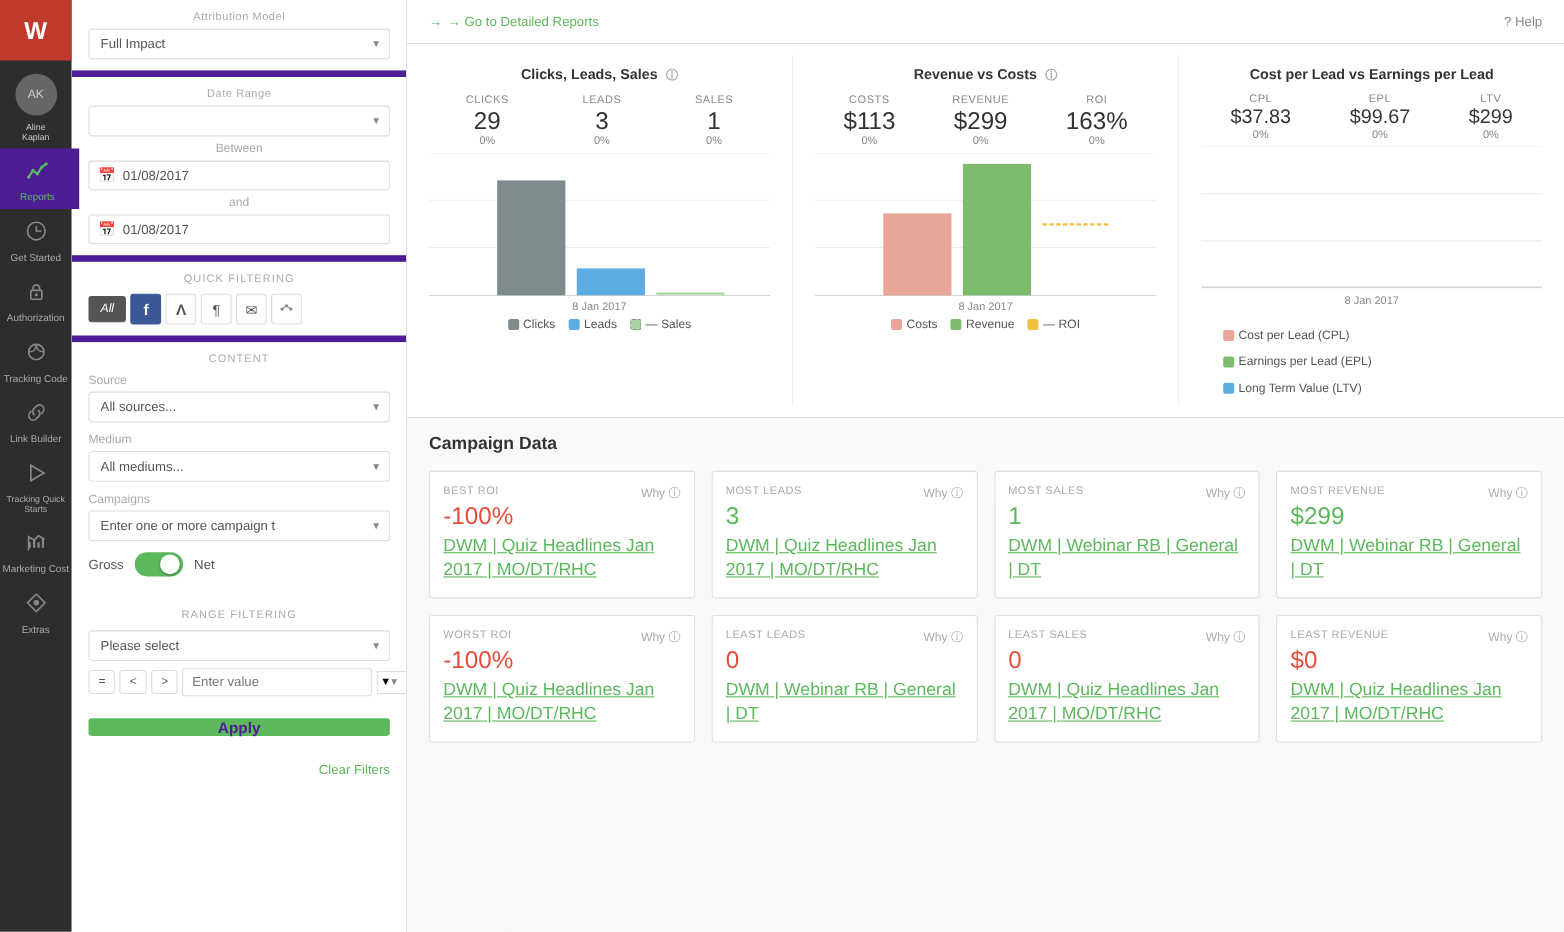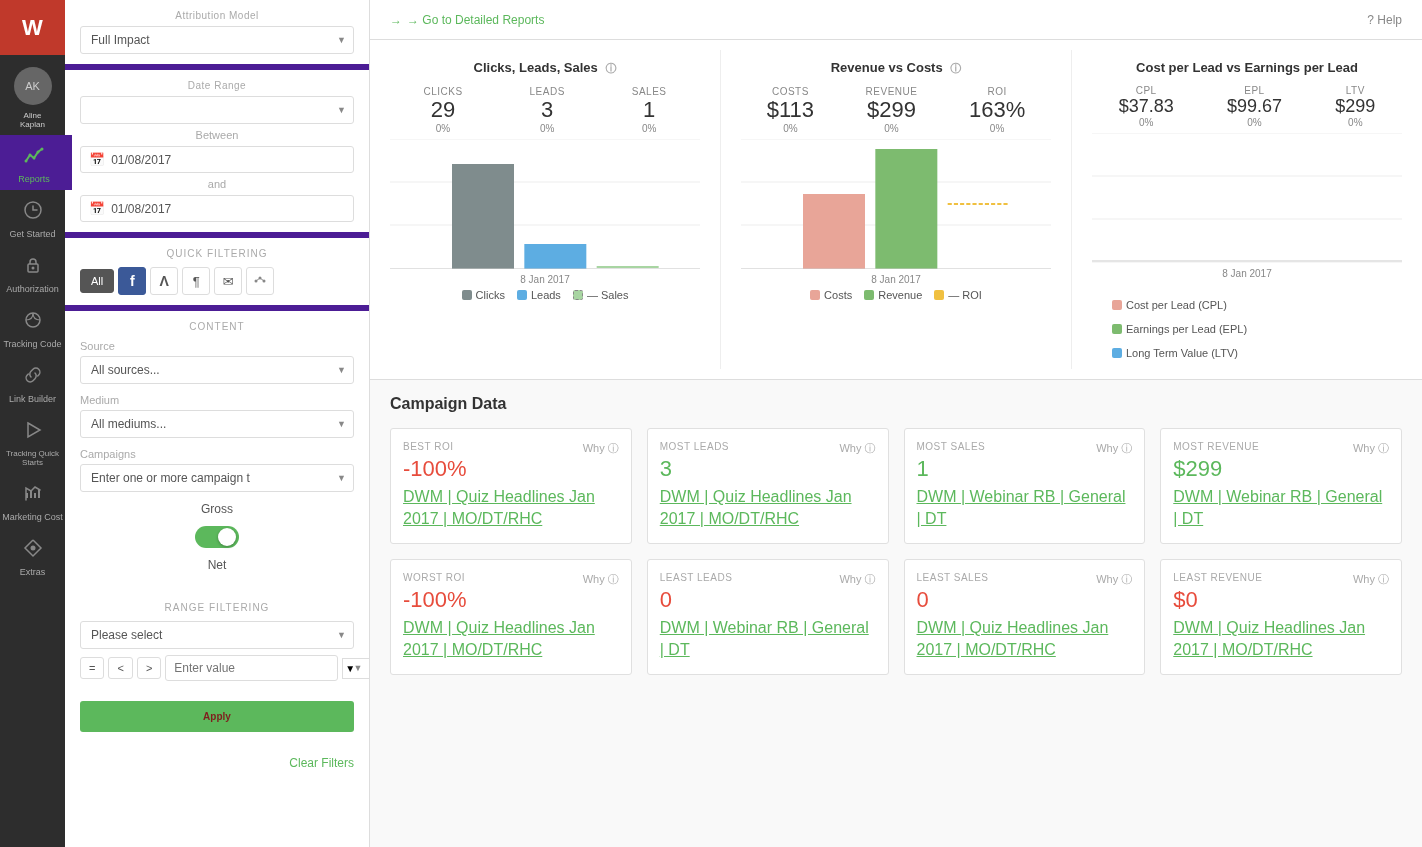--- a/index.html
+++ b/index.html
@@ -129,41 +129,41 @@
       background: #fff;
       border-radius: 3px;
       cursor: pointer;
       font-size: 11px;
       color: #555;
     }
     .qf-btn.active {
       background: #555;
       color: #fff;
       border-color: #555;
+      font-style: italic;
     }
     .qf-btn-icon {
       width: 28px; height: 28px;
       border: 1px solid #ddd;
       background: #fff;
       border-radius: 3px;
       cursor: pointer;
       display: flex; align-items: center; justify-content: center;
       font-size: 13px;
       color: #555;
     }
     .content-section { padding: 10px 15px; }
     .content-label {
       font-size: 10px; color: #aaa; text-align: center;
       letter-spacing: 1px; margin-bottom: 8px;
     }
     .field-label { font-size: 11px; color: #aaa; margin-bottom: 4px; }
     .gross-net-row {
       display: flex; align-items: center; gap: 10px;
       margin: 10px 0;
-      flex-direction: column;
     }
     .gross-label { font-size: 12px; color: #555; }
     .toggle-switch {
       width: 44px; height: 22px;
       background: #5cb85c;
       border-radius: 11px;
       position: relative;
       cursor: pointer;
     }
     .toggle-knob {
@@ -195,26 +195,25 @@
       flex: 1;
       padding: 5px 8px;
       border: 1px solid #ddd;
       border-radius: 3px;
       font-size: 12px;
       color: #555;
     }
     .apply-btn {
       width: calc(100% - 30px);
       margin: 10px 15px 0;
-      padding: 10px;
       background: #5cb85c;
-      color: #7f1d1d;
+      color: #4c1d95;
       border: none;
       border-radius: 3px;
-      font-size: 10px;
+      font-size: 14px;
       font-weight: bold;
       cursor: pointer;
       text-align: center;
     }
     .clear-filters-btn {
       display: block;
       text-align: right;
       color: #5cb85c;
       font-size: 12px;
       cursor: pointer;

